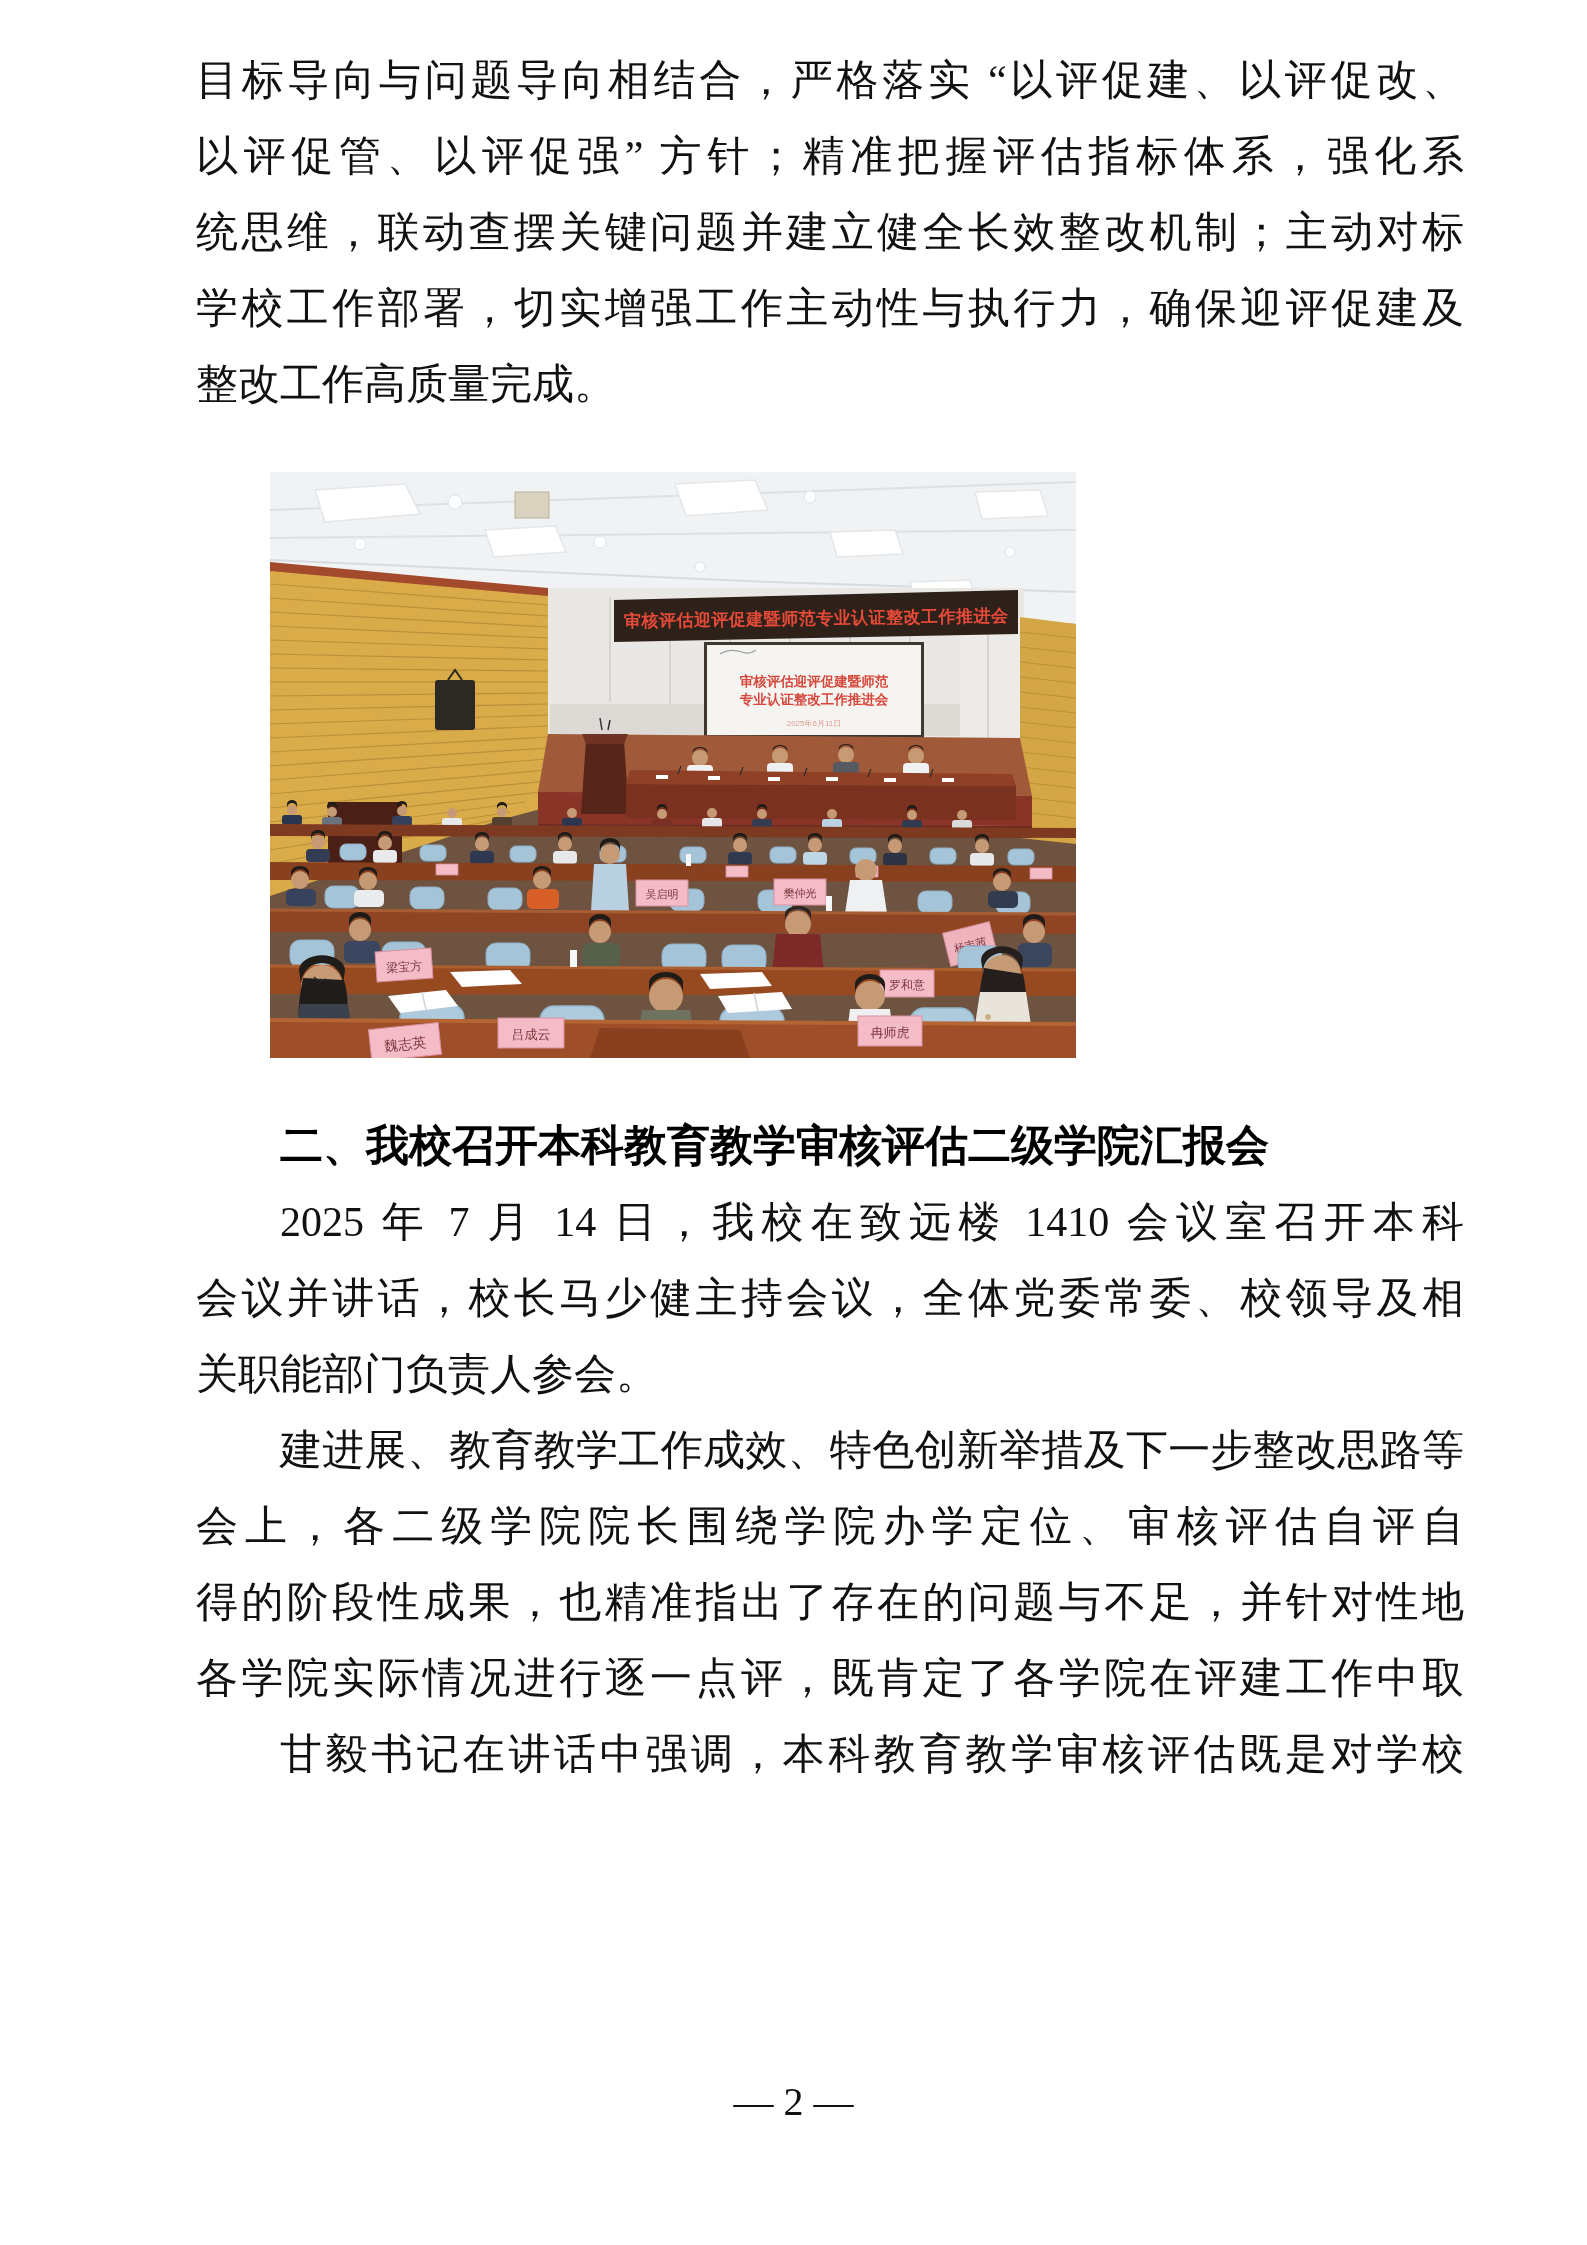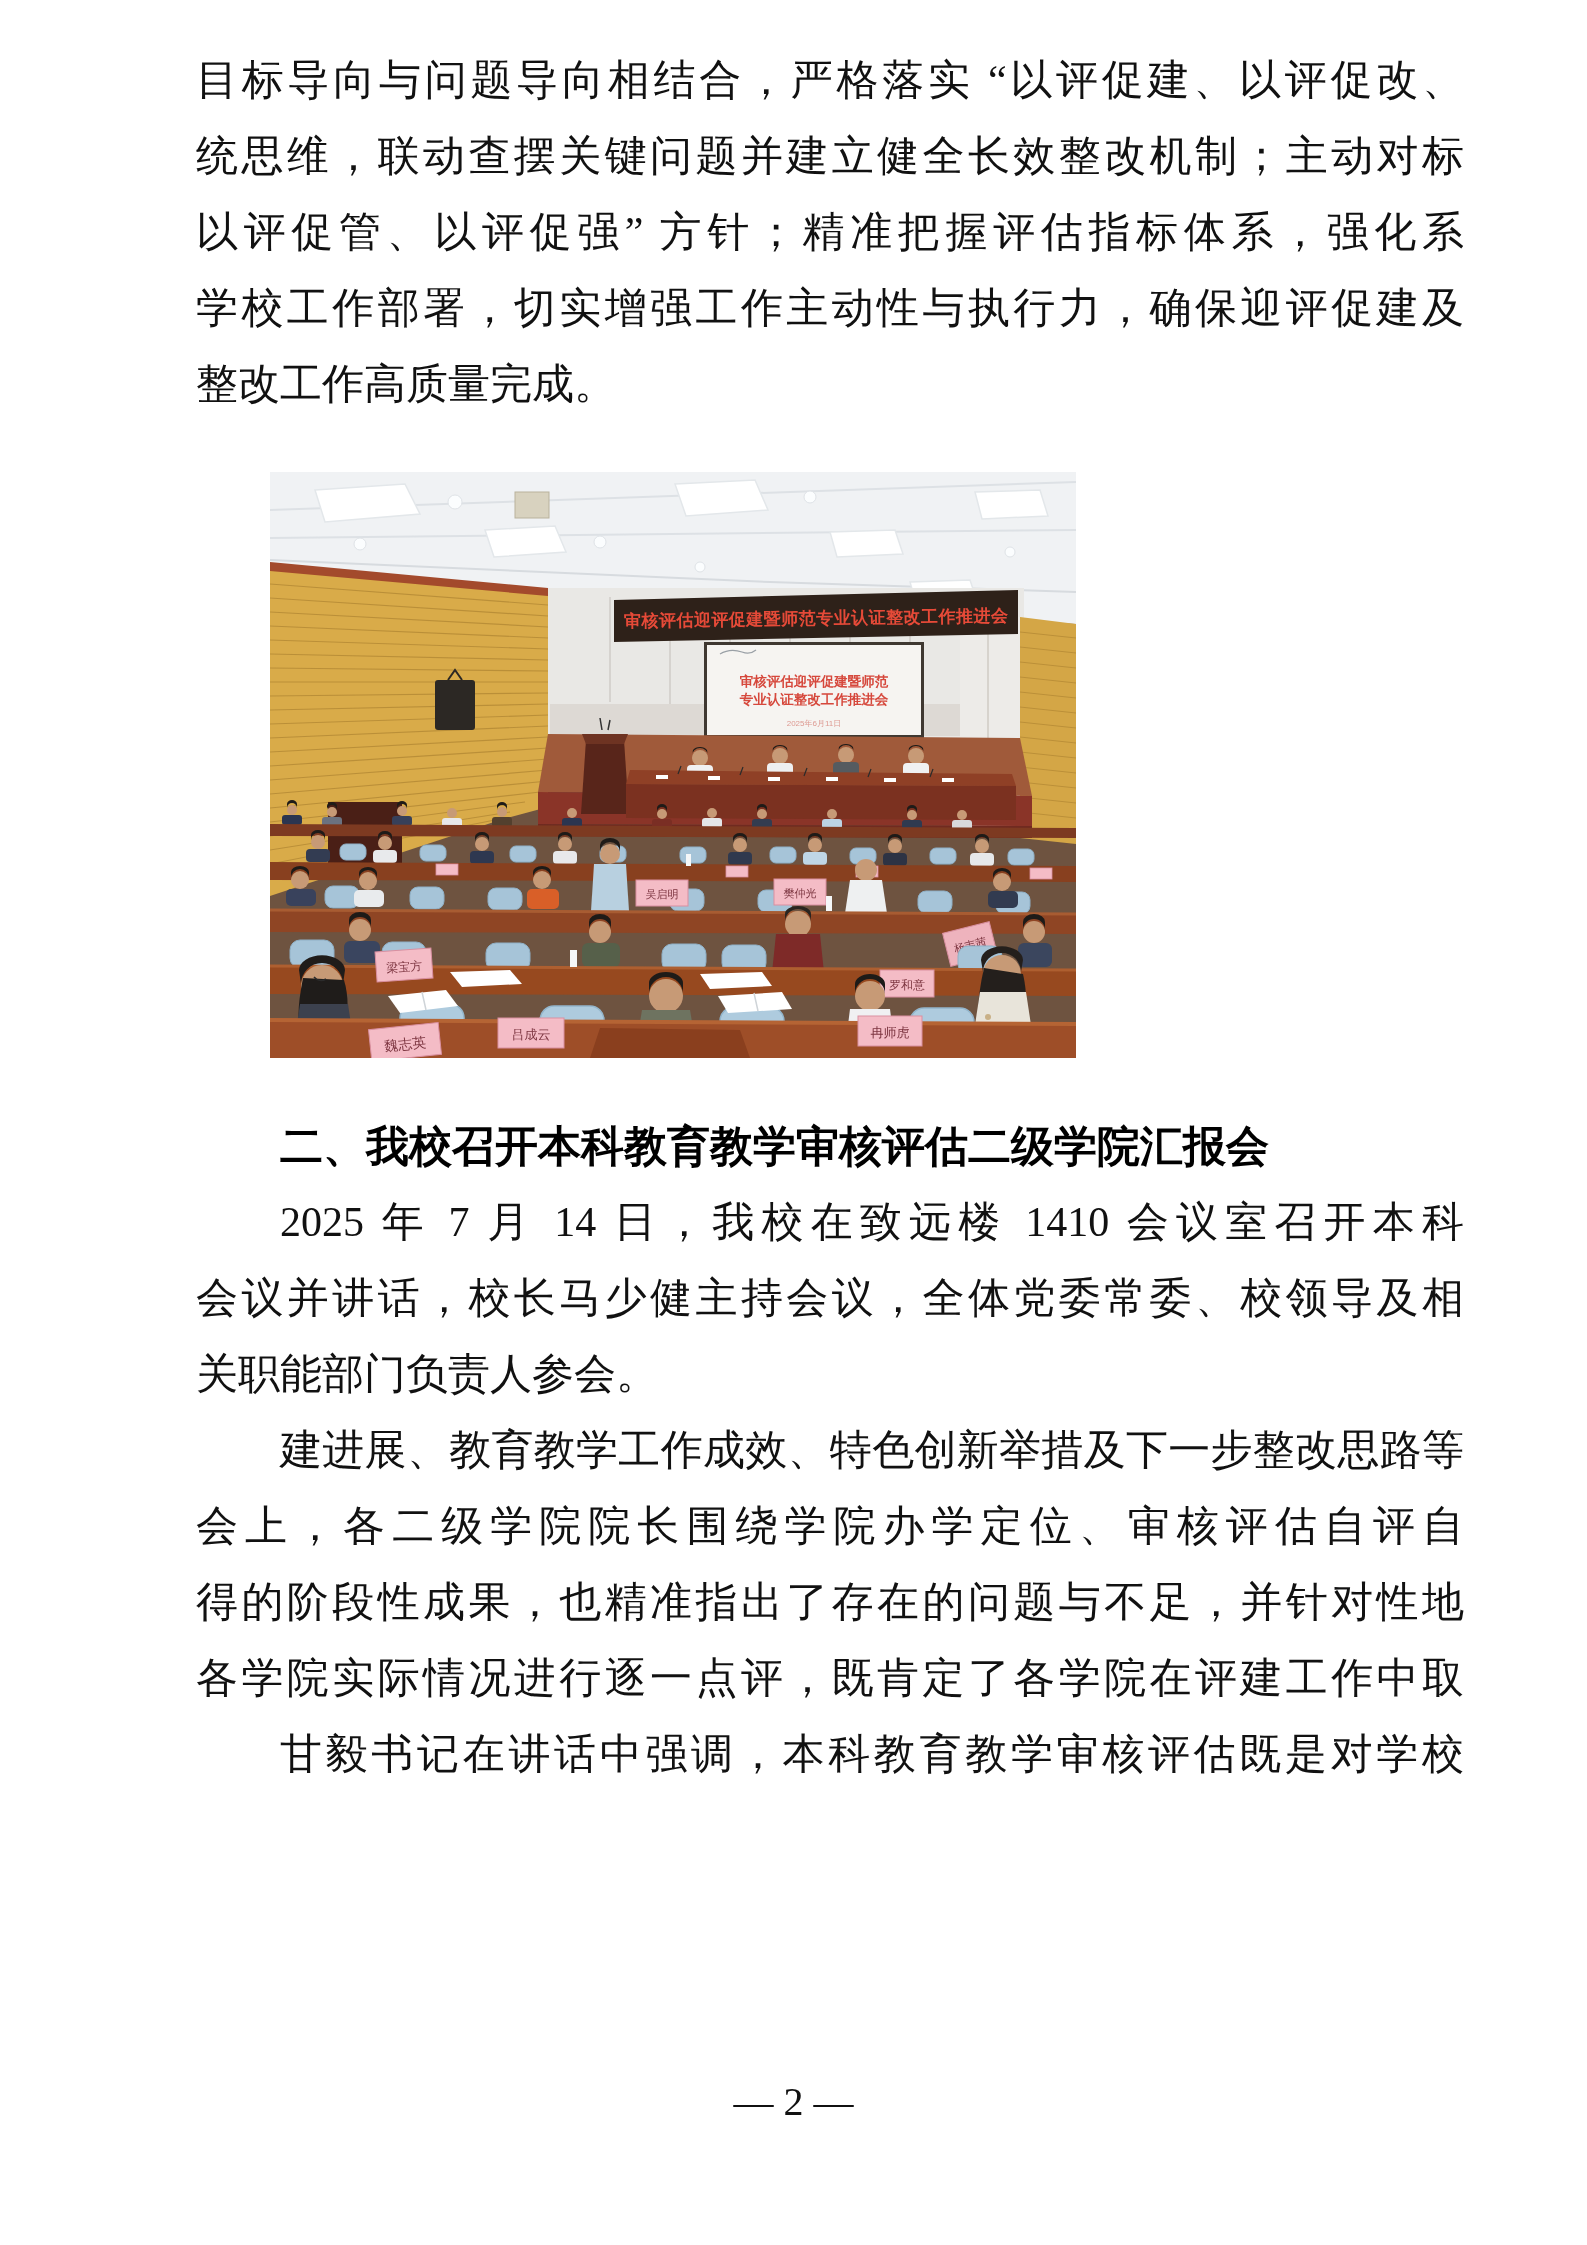--- a/index.html
+++ b/index.html
@@ -11,42 +11,42 @@
   .body-text { position:absolute; left:196px; top:42px; width:1268px; }
   .para { margin:0; }
   .line {
     font-size:42px; line-height:76px; height:76px; white-space:nowrap;
     text-align:justify; text-align-last:justify; text-justify:inter-character;
     white-space:normal; overflow:hidden;
   }
   .line.para-end { text-align-last:left; }
   .indent-first .line:first-child { text-indent:2em; }
   .section-heading {
-    font-family:Liberation Sans, sans-serif;
+    font-family:Liberation Serif, serif;
     font-weight:bold; font-size:43px; line-height:76px; height:76px;
     padding-left:84px; margin-top:50px; color:#000;
   }
   .photo-wrap { margin:50px 0 0 74px; width:806px; height:586px; }
   .photo-wrap svg { display:block; width:806px; height:586px; }
   .footer {
     position:absolute; left:0; right:0; top:2078px; text-align:center;
     font-size:40px; color:#111; font-family:"Liberation Serif","DejaVu Serif",serif;
   }
 </style>
 </head>
 <body>
 
 <div class="page">
 
   <div class="body-text">
 
     <div class="para">
         <div class="line">目标导向与问题导向相结合，严格落实 “以评促建、以评促改、</div>
+        <div class="line">以评促管、以评促强” 方针；精准把握评估指标体系，强化系</div>
         <div class="line">统思维，联动查摆关键问题并建立健全长效整改机制；主动对标</div>
-        <div class="line">以评促管、以评促强” 方针；精准把握评估指标体系，强化系</div>
         <div class="line">学校工作部署，切实增强工作主动性与执行力，确保迎评促建及</div>
         <div class="line para-end">整改工作高质量完成。</div>
       </div>
 
     <div class="photo-wrap">
       <svg viewBox="0 0 806 586" xmlns="http://www.w3.org/2000/svg">
 
         <rect x="0" y="0" width="806" height="586" fill="#6e5340"></rect>
 
         <g>

